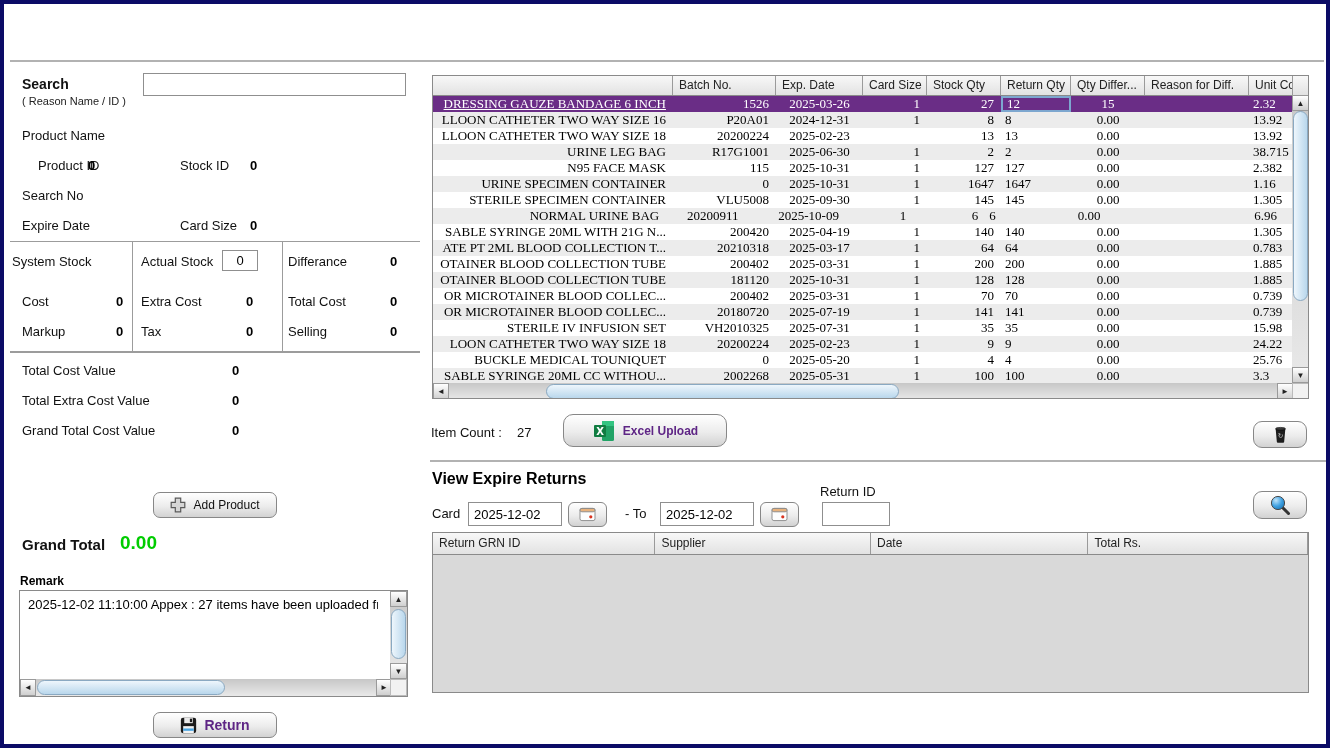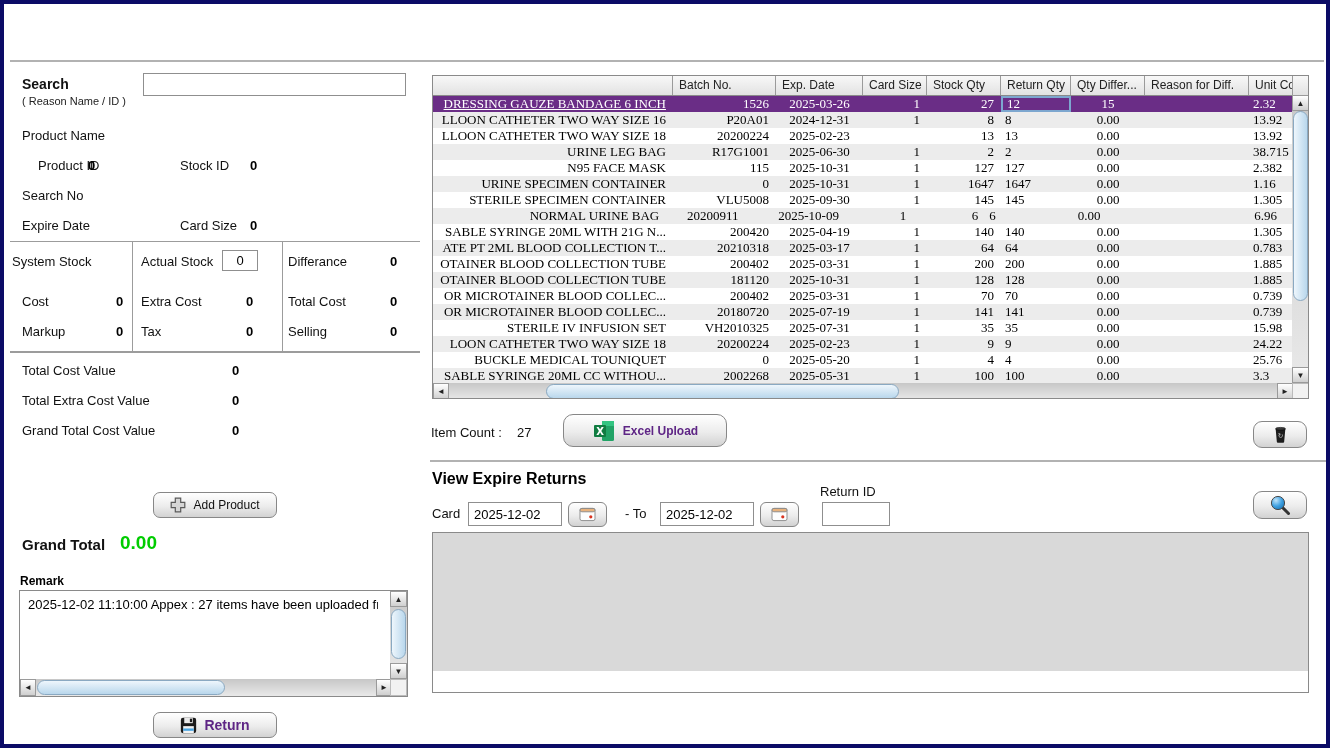--- a/index.html
+++ b/index.html
@@ -437,16 +437,22 @@
               <stop offset="1" stop-color="#1569a8"></stop>
             </radialGradient>
           </defs>
         <line x1="13.5" y1="13.5" x2="19.5" y2="19.5" stroke="#333" stroke-width="3" stroke-linecap="round"></line>
         <circle cx="9" cy="9" r="6.6" fill="url(#lens)" stroke="#4a4a4a" stroke-width="1"></circle>
       </svg>
     </span>
   </div>
 
   <div class="abs tablebox" style="left:428px;top:528px;width:877px;height:161px;">
+    <div class="thead" style="height:21px;">
+        <div class="th" style="width: 223px; height: 21px; line-height: 20px;">Return GRN ID</div>
+        <div class="th" style="width: 216px; height: 21px; line-height: 20px;">Supplier</div>
+        <div class="th" style="width: 218px; height: 21px; line-height: 20px;">Date</div>
+        <div class="th" style="width: 220px; height: 21px; line-height: 20px;">Total Rs.</div>
+      </div>
     <div class="emptybody" style="width:100%;height:138px;"></div>
   </div>
 
 </div>
 
 </body></html>

